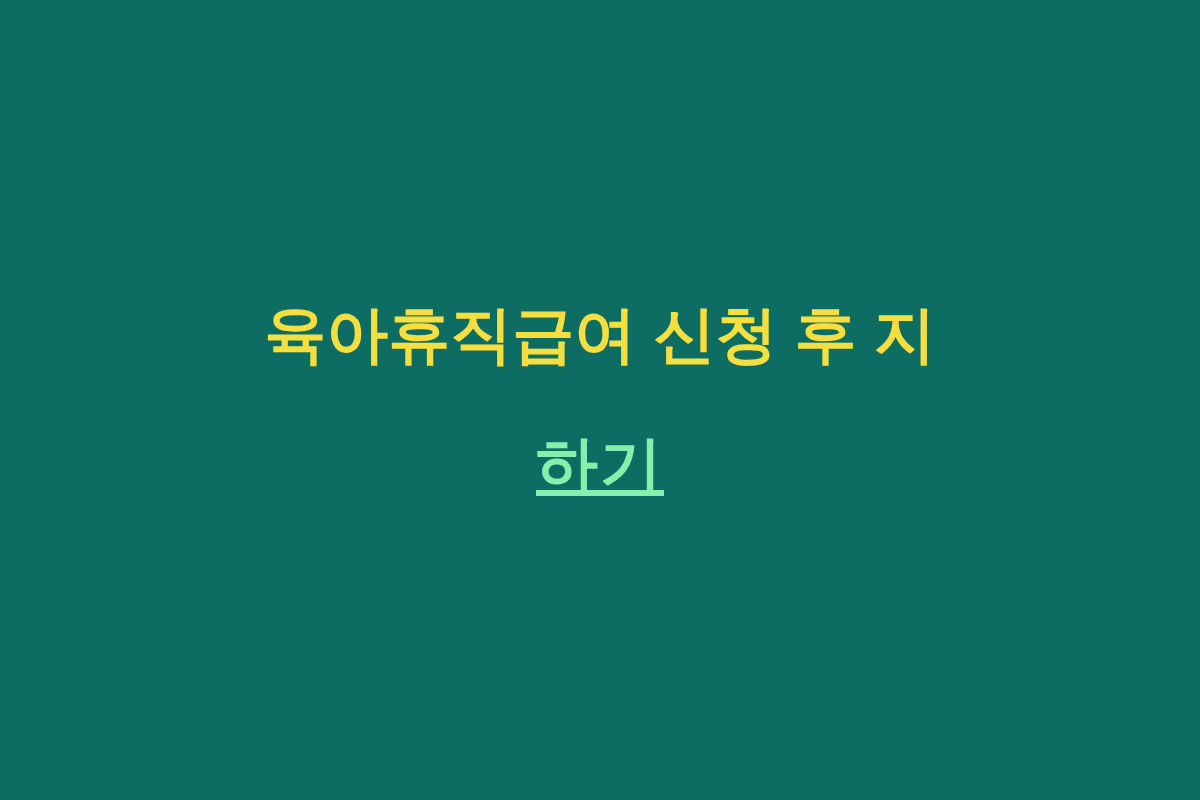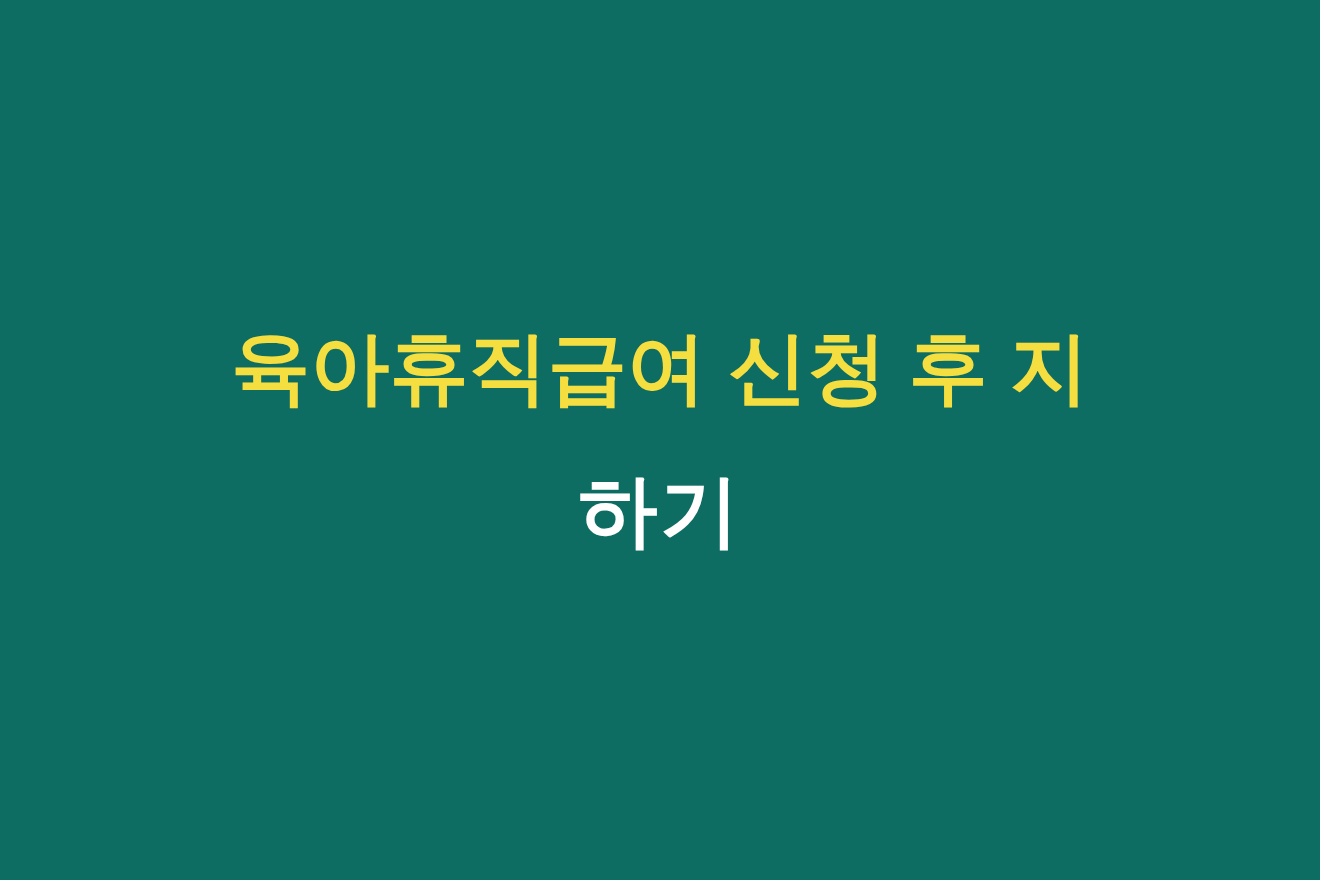--- a/index.html
+++ b/index.html
@@ -33,21 +33,21 @@
     flex-direction: column;
     align-items: center;
     justify-content: center;
   }
 
   .title-line {
     display: block;
     width: 100%;
     color: #F5DE3F;
     font-family: "Liberation Sans", "DejaVu Sans", sans-serif;
-    font-size: 72px;
+    font-size: 62px;
     line-height: 130px;
     font-weight: 700;
     letter-spacing: 0.5px;
     white-space: nowrap;
     text-align: center;
     text-rendering: optimizeLegibility;
   }
 
   
   .title-line.line-1 { letter-spacing: 0px; }
@@ -57,17 +57,17 @@
 </head>
 <body>
 
 <div id="banner-canvas" style="background: rgb(14, 109, 98);">
 
   <div id="title-block">
 
     <span class="title-line line-1" style="color: rgb(245, 222, 63);">육아휴직급여 신청 후 지</span>
 
 
-    <span class="title-line line-3" style="color: #ffffff;">하기</span>
+    <span class="title-line line-3" style="color: #86efac; text-decoration: underline;">하기</span>
 
   </div>
 
 </div>
 
 </body></html>

